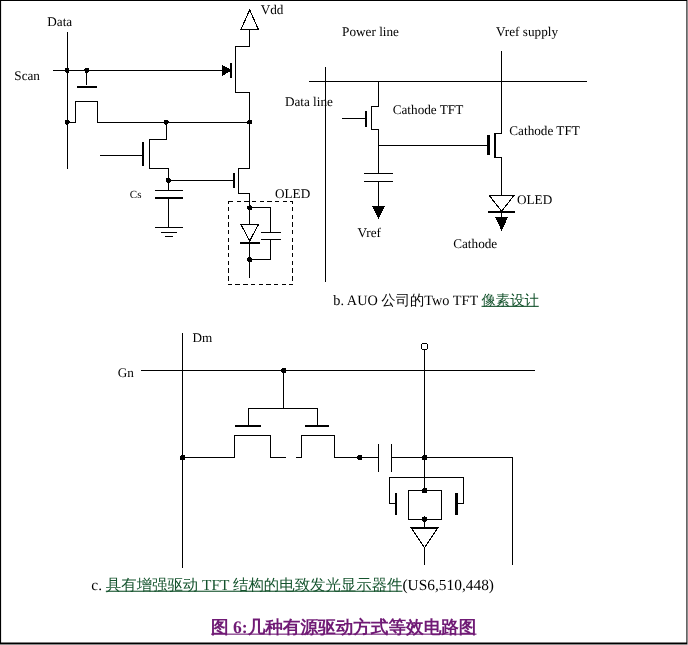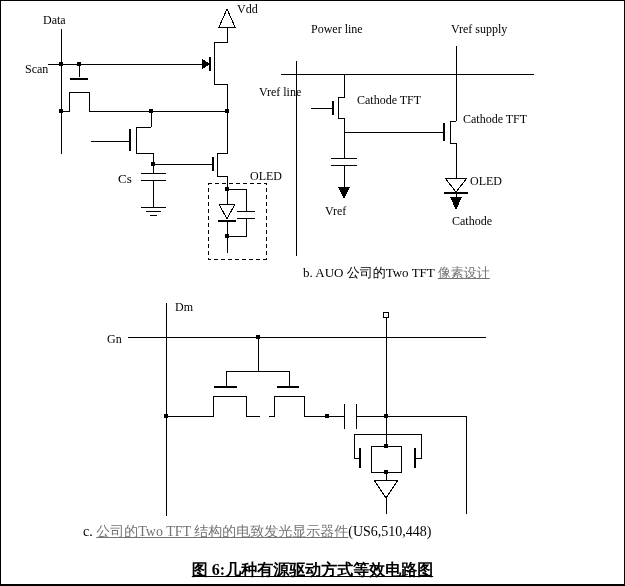--- a/index.html
+++ b/index.html
@@ -14,40 +14,40 @@
     overflow:hidden;
   }
   svg.circuit{position:absolute;left:0;top:0;}
   .lbl{
     position:absolute;
     color:#000;
     font-size:12px;
     line-height:1.1;
     white-space:nowrap;
   }
-  .lbl-cs{font-size:13px;}
+  .lbl-cs{font-size:10px;}
   .caption{
     position:absolute;
     font-size:13px;
     color:#000;
     white-space:nowrap;
   }
   .caption-c{font-size:14px;}
   .red-underline{
-    color:#737373;
+    color:#14532d;
     text-decoration:underline;
     margin-top:48px;
   }
   .fig-caption{
     position:absolute;
     left:0;right:0;
     text-align:center;
     font-size:16px;
     font-weight:bold;
-    color:#000000;
+    color:#701a75;
     text-decoration:underline;
     white-space:nowrap;
   }
 </style>
 </head>
 <body>
 
 <div class="stage">
 
   <svg class="circuit" width="625" height="586" viewBox="0 0 625 586" stroke="#000" fill="none" stroke-width="1" shape-rendering="crispEdges">
@@ -199,34 +199,34 @@
           <circle cx="165" cy="415" r="2.5"></circle>
         <circle cx="326" cy="415" r="2.5"></circle>
           <circle cx="385" cy="415" r="2.5"></circle>
         <circle cx="385" cy="445" r="2.5"></circle>
           <circle cx="385" cy="471" r="2.5"></circle>
       </g>
     </g>
   </svg>
 
   <div class="lbl" style="left:42px;top:13px">Data</div>
-  <div class="lbl" style="left:24px;top:62px">Scan</div>
+  <div class="lbl" style="left:12px;top:62px">Scan</div>
   <div class="lbl" style="left:236px;top:2px">Vdd</div>
   <div class="lbl lbl-cs" style="left:117px;top:171px">Cs</div>
   <div class="lbl" style="left:249px;top:169px">OLED</div>
 
   <div class="lbl" style="left:310px;top:22px">Power line</div>
   <div class="lbl" style="left:450px;top:22px">Vref supply</div>
-  <div class="lbl" style="left:258px;top:85px">Vref line</div>
+  <div class="lbl" style="left:258px;top:85px">Data line</div>
   <div class="lbl" style="left:356px;top:93px">Cathode TFT</div>
   <div class="lbl" style="left:462px;top:112px">Cathode TFT</div>
   <div class="lbl" style="left:324px;top:204px">Vref</div>
   <div class="lbl" style="left:469px;top:174px">OLED</div>
-  <div class="lbl" style="left:451px;top:214px">Cathode</div>
+  <div class="lbl" style="left:411px;top:214px">Cathode</div>
   <div class="caption" style="left:302px;top:263px"><span>b. AUO 公司的Two TFT </span><span class="red-underline">像素设计</span></div>
 
   <div class="lbl" style="left:174px;top:300px">Dm</div>
   <div class="lbl" style="left:106px;top:332px">Gn</div>
-  <div class="caption caption-c" style="left:82px;top:522px"><span>c.  </span><span class="red-underline">公司的Two TFT 结构的电致发光显示器件</span><span>(US6,510,448)</span></div>
+  <div class="caption caption-c" style="left:82px;top:522px"><span>c.  </span><span class="red-underline">具有增强驱动 TFT 结构的电致发光显示器件</span><span>(US6,510,448)</span></div>
 
   <div class="fig-caption" style="top:559px">图 6:几种有源驱动方式等效电路图</div>
 
 </div>
 
 </body></html>

